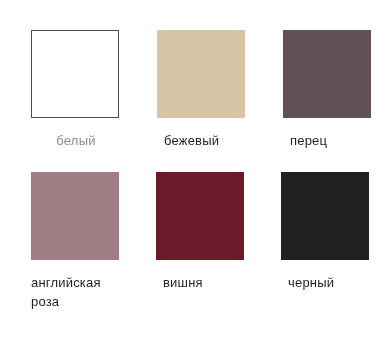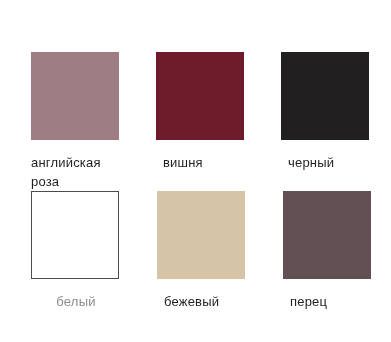--- a/index.html
+++ b/index.html
@@ -67,52 +67,52 @@
   }
   .swatch-label.indented {
     padding-left: 7px;
   }
 </style>
 </head>
 <body>
 
 <div class="palette">
 
+  <div class="row row-1">
+
+    <div class="swatch-cell cell-gap-1">
+      <div class="swatch bordered" id="sw-0-0" style="background: rgb(255, 255, 255); border-color: rgb(76, 76, 76);"></div>
+      <div class="swatch-label muted">белый</div>
+    </div>
+
+    <div class="swatch-cell cell-gap-1">
+      <div class="swatch" id="sw-0-1" style="background: rgb(213, 196, 166);"></div>
+      <div class="swatch-label indented">бежевый</div>
+    </div>
+
+    <div class="swatch-cell">
+      <div class="swatch" id="sw-0-2" style="background: rgb(99, 80, 85);"></div>
+      <div class="swatch-label indented">перец</div>
+    </div>
+
+  </div>
+
   <div class="row row-2">
 
     <div class="swatch-cell cell-gap-2">
       <div class="swatch" id="sw-1-0" style="background: rgb(159, 125, 132);"></div>
       <div class="swatch-label">английская
 роза</div>
     </div>
 
     <div class="swatch-cell cell-gap-2">
       <div class="swatch" id="sw-1-1" style="background: rgb(110, 27, 44);"></div>
       <div class="swatch-label indented">вишня</div>
     </div>
 
     <div class="swatch-cell">
       <div class="swatch" id="sw-1-2" style="background: rgb(33, 31, 31);"></div>
       <div class="swatch-label indented">черный</div>
     </div>
 
   </div>
 
-  <div class="row row-1">
-
-    <div class="swatch-cell cell-gap-1">
-      <div class="swatch bordered" id="sw-0-0" style="background: rgb(255, 255, 255); border-color: rgb(76, 76, 76);"></div>
-      <div class="swatch-label muted">белый</div>
-    </div>
-
-    <div class="swatch-cell cell-gap-1">
-      <div class="swatch" id="sw-0-1" style="background: rgb(213, 196, 166);"></div>
-      <div class="swatch-label indented">бежевый</div>
-    </div>
-
-    <div class="swatch-cell">
-      <div class="swatch" id="sw-0-2" style="background: rgb(99, 80, 85);"></div>
-      <div class="swatch-label indented">перец</div>
-    </div>
-
-  </div>
-
 </div>
 
 </body></html>

